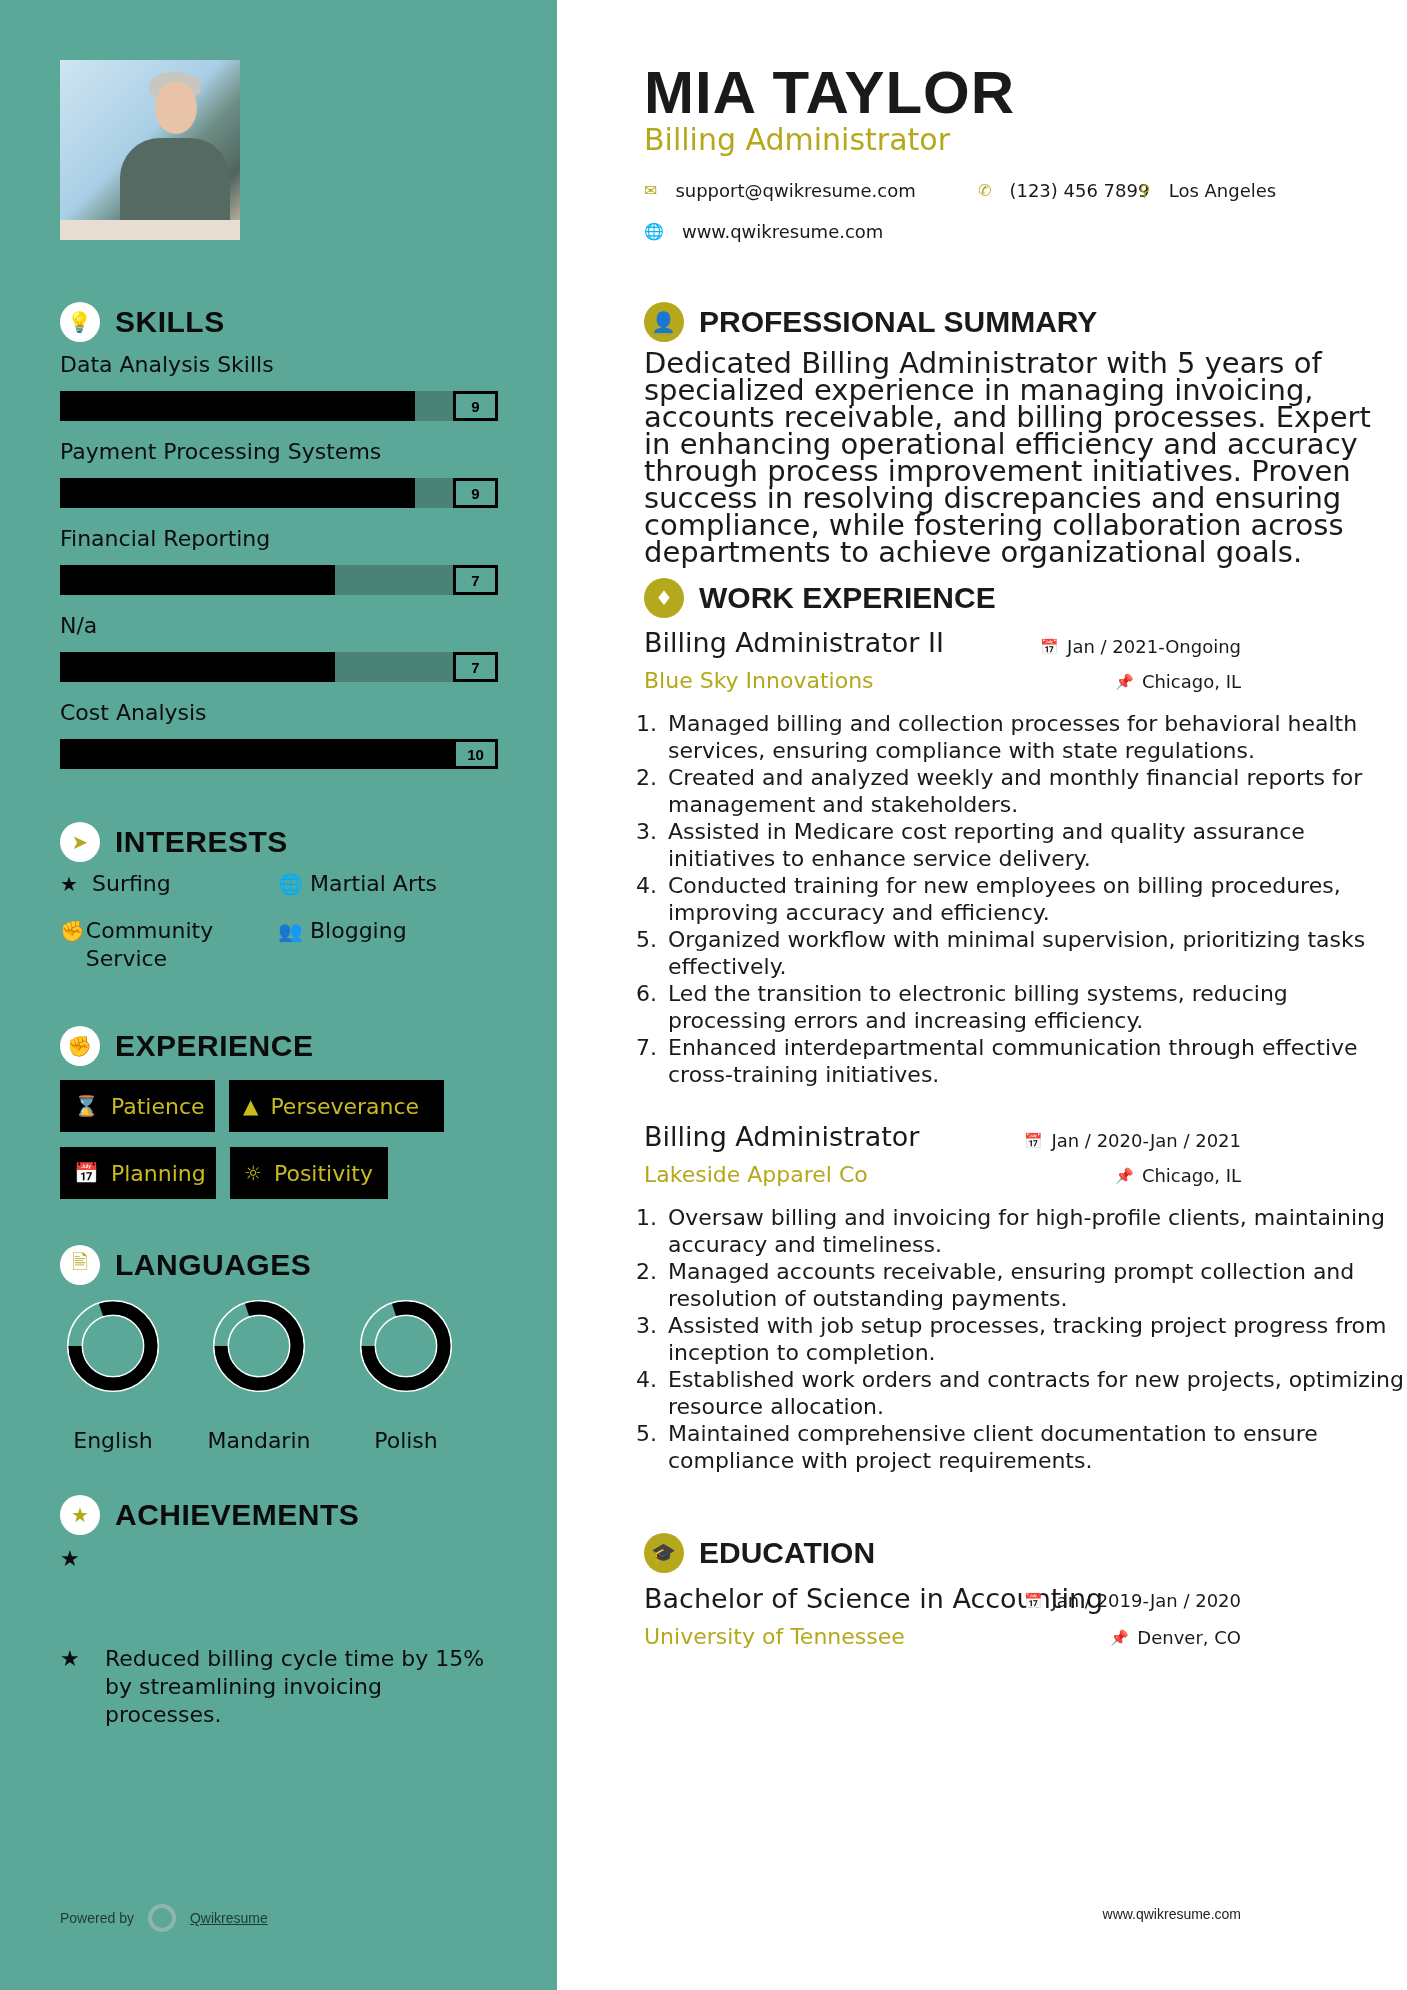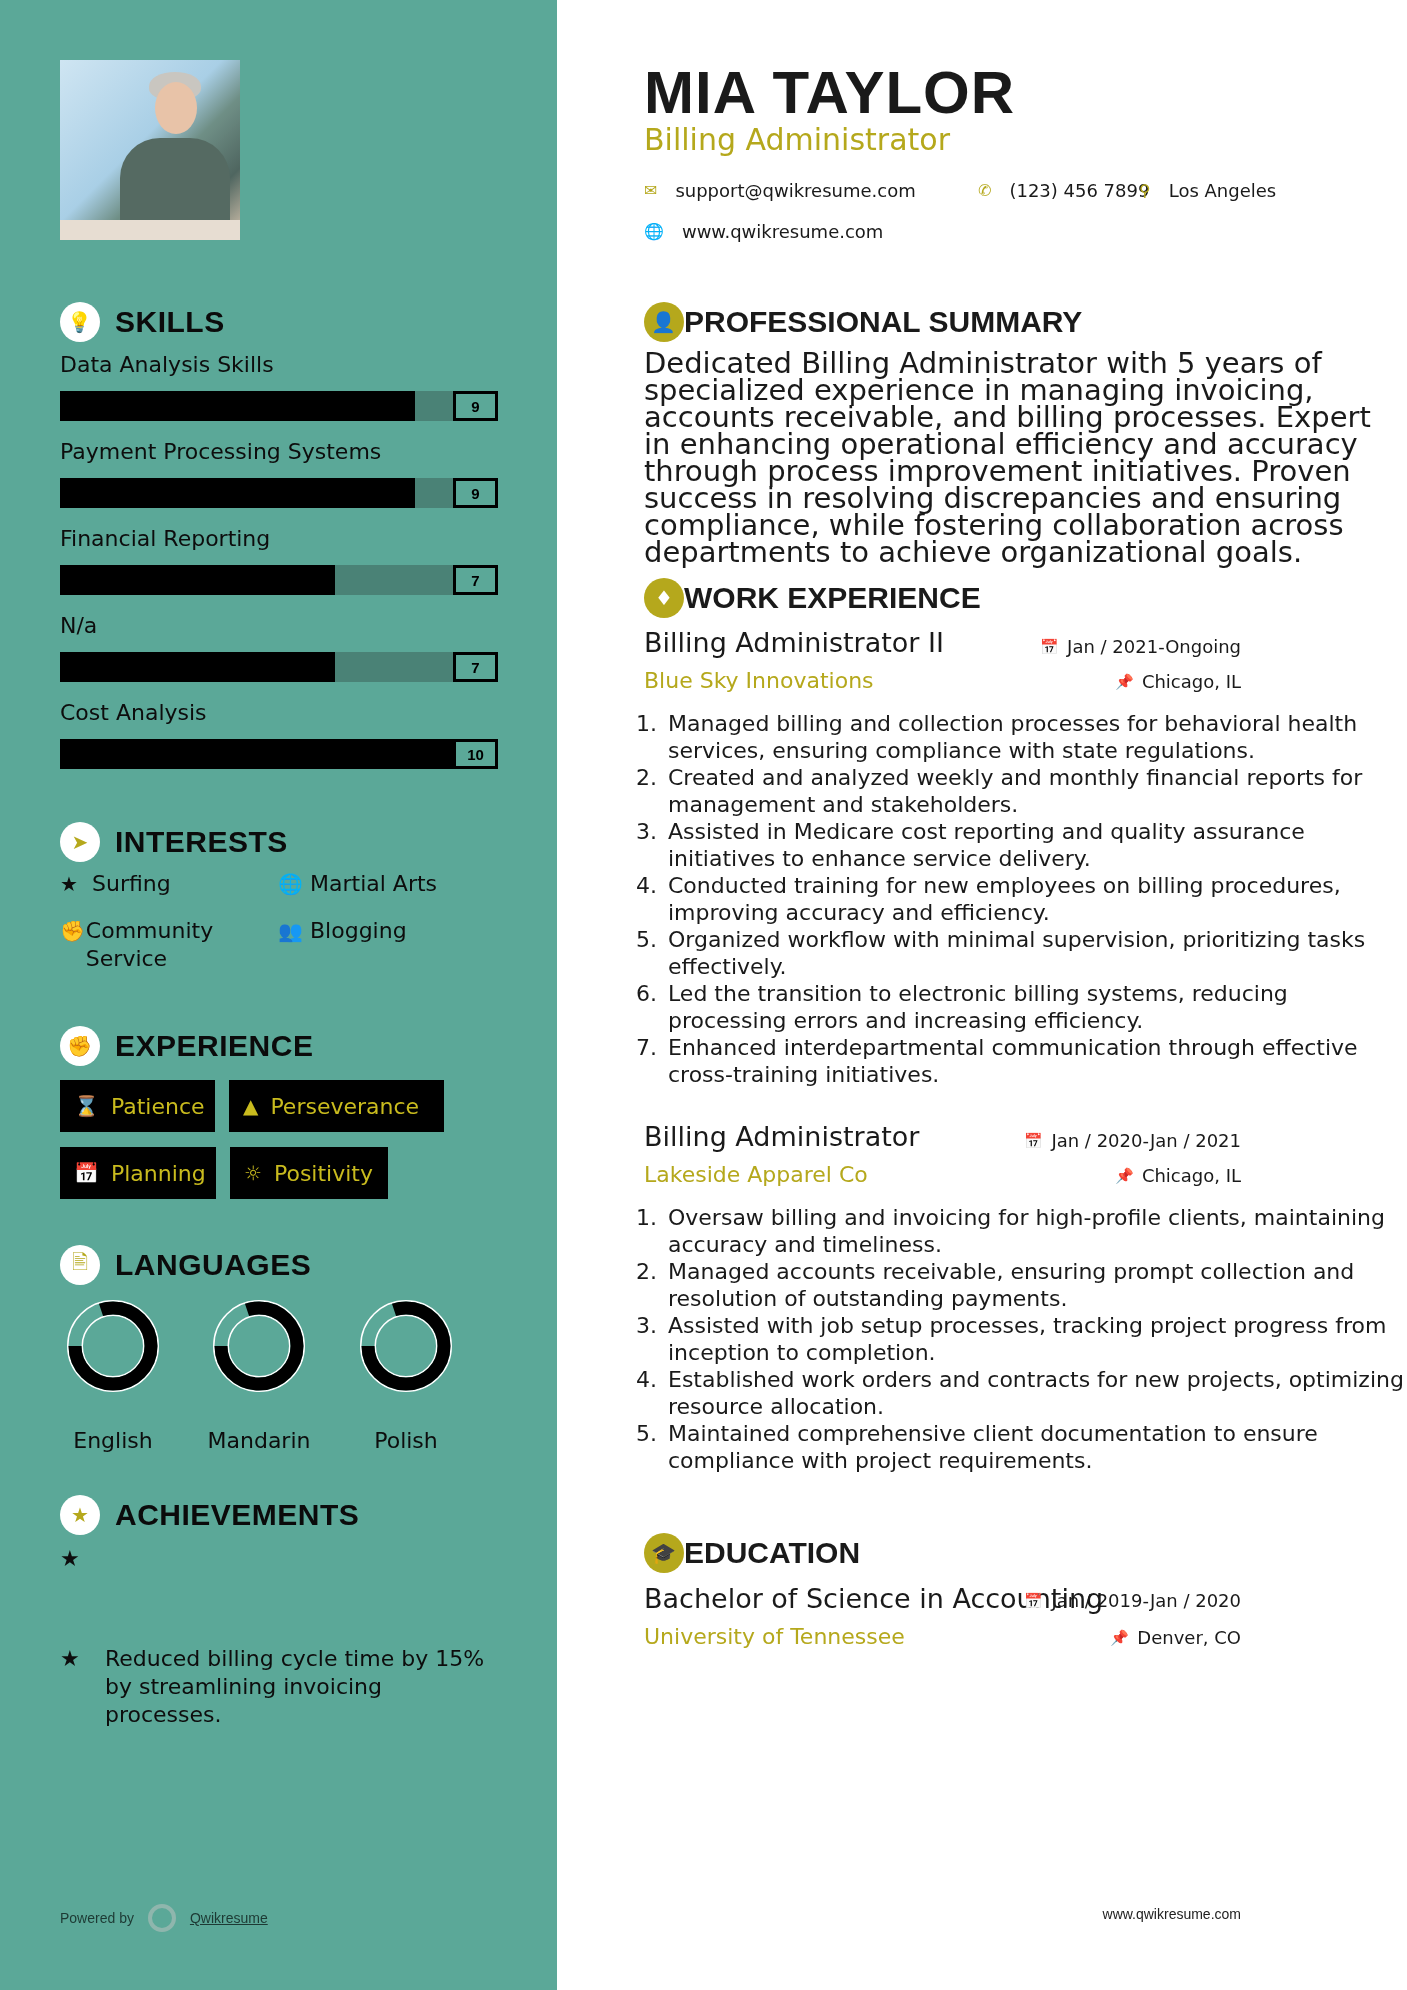--- a/index.html
+++ b/index.html
@@ -44,21 +44,21 @@
   .powered a { color: #1d3a34; text-decoration: underline; }
 
   
   .name { position: absolute; left: 60px; top: 58px; font-family: "Liberation Sans", sans-serif; font-weight: bold; font-size: 60px; color: #1a1a1a; letter-spacing: 1px; }
   .role { position: absolute; left: 60px; top: 122px; font-size: 30px; color: #B5A81C; }
   .contact { position: absolute; display: flex; align-items: center; font-size: 18px; color: #1a1a1a; }
   .contact .ic { color: #B5A81C; margin-right: 18px; font-size: 16px; }
 
   .m-head { position: absolute; left: 60px; display: flex; align-items: center; }
   .m-icon { width: 40px; height: 40px; border-radius: 50%; background: #B5A81C; color: #fff; display: flex; align-items: center; justify-content: center; font-size: 20px; }
-  .m-title { font-family: "Liberation Sans", sans-serif; font-weight: bold; font-size: 30px; color: #1a1a1a; }
+  .m-title { margin-left: 15px; font-family: "Liberation Sans", sans-serif; font-weight: bold; font-size: 30px; color: #1a1a1a; }
 
   .summary { position: absolute; left: 60px; top: 350px; width: 750px; font-size: 29px; line-height: 27px; color: #1a1a1a; }
 
   .job-title { position: absolute; left: 60px; font-size: 27px; color: #1a1a1a; }
   .job-company { position: absolute; left: 60px; font-size: 22px; color: #B5A81C; }
   .job-meta { position: absolute; right: 57px; font-size: 18px; color: #1a1a1a; display: flex; align-items: center; }
   .job-meta .ic { margin-right: 8px; font-size: 15px; color: #333; }
   .job-list { position: absolute; left: 60px; width: 760px; font-size: 22px; line-height: 27px; color: #1a1a1a; padding-left: 20px; }
   .job-list li { padding-left: 4px; }
 

